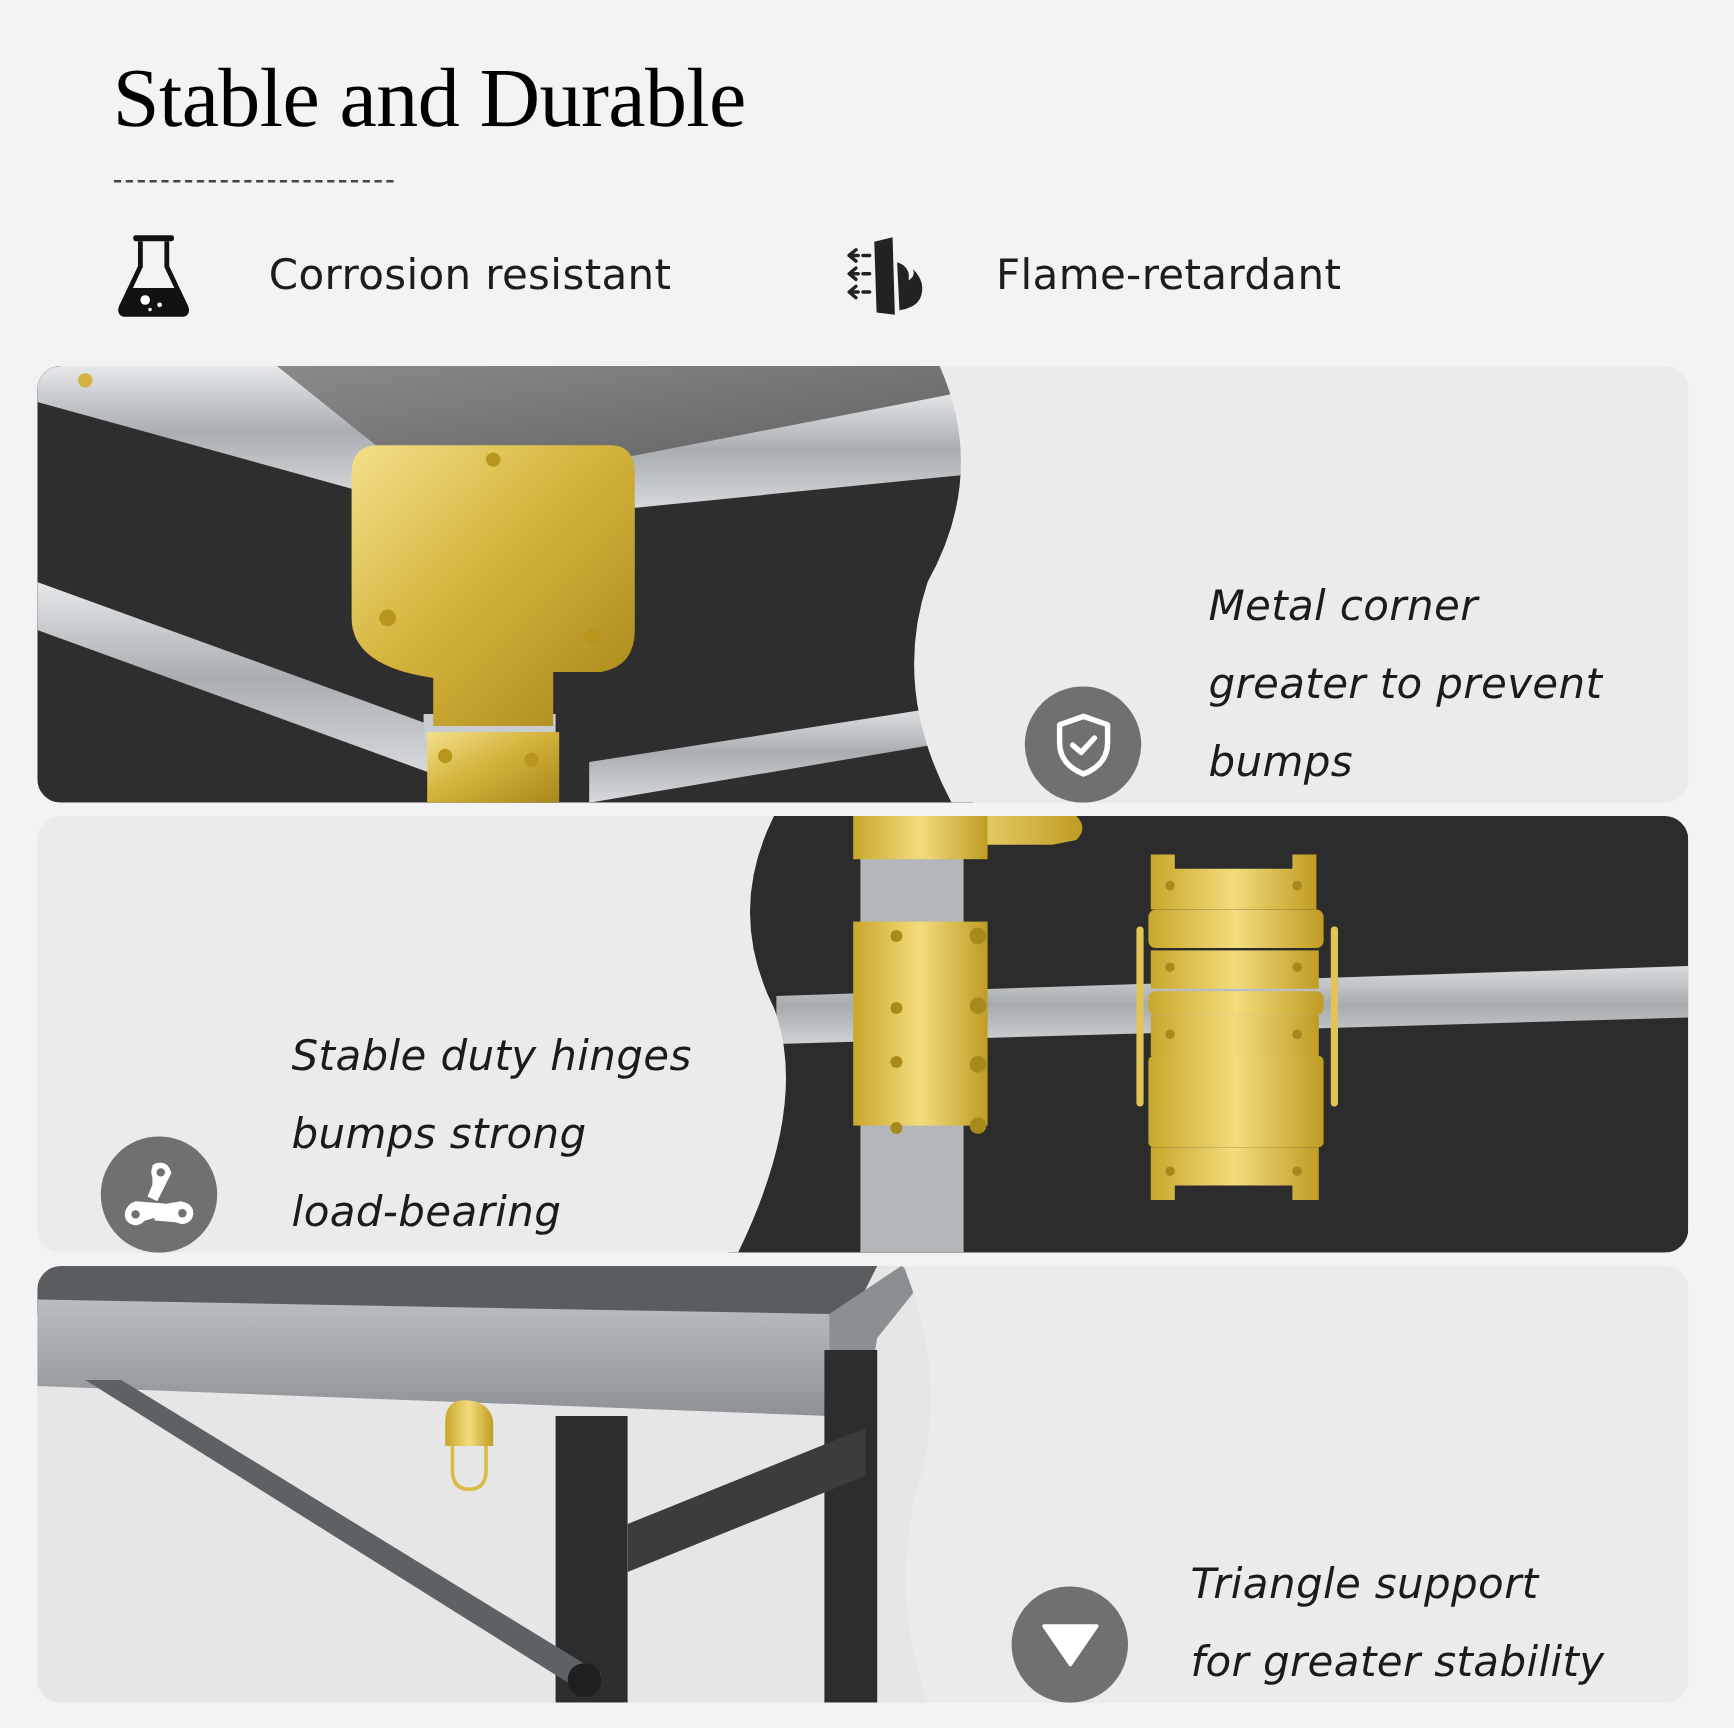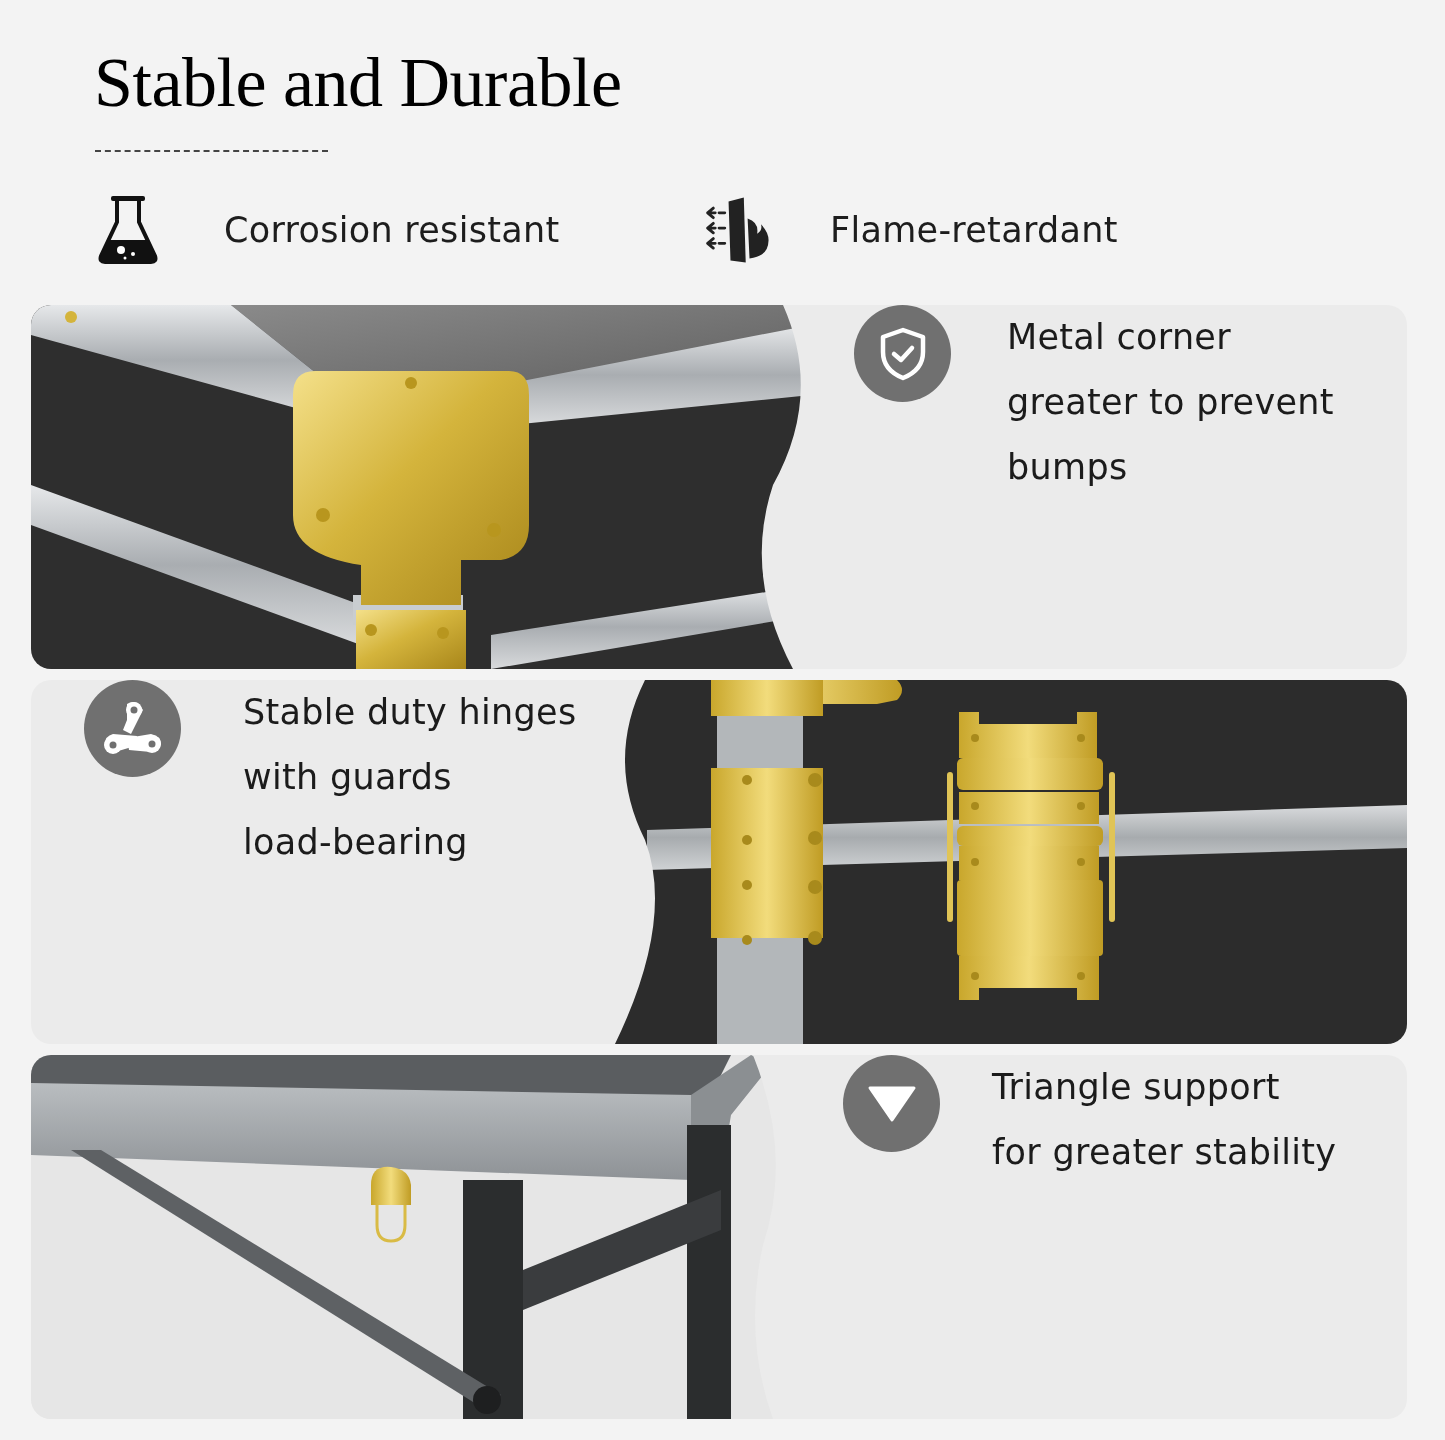--- a/index.html
+++ b/index.html
@@ -22,21 +22,21 @@
   }
   .feature-top .ico { width: 80px; height: 80px; display: flex; align-items: center; justify-content: center; }
   .feature-top .lbl { font-size: 35px; color: #1d1d1d; font-weight: 400; letter-spacing: 0.3px; }
 
   .card {
     position: absolute; left: 31px; width: 1376px; height: 364px;
     border-radius: 20px; background: #ebebeb; overflow: hidden;
   }
   .card .photo { position: absolute; top: 0; height: 100%; }
   .card .text-area {
-    position: absolute; top: 0; height: 100%; display: flex; align-items: flex-start;
+    position: absolute; top: 0; height: 100%; display: flex; align-items: flex-end; font-style: italic;
   }
   .badge {
     width: 97px; height: 97px; border-radius: 50%; background: #707070;
     display: flex; align-items: center; justify-content: center; flex-shrink: 0;
   }
   .desc { font-size: 35px; line-height: 65px; color: #1b1b1b; letter-spacing: 0.3px; }
   .desc div { white-space: nowrap; }
 </style>
 </head>
 <body>
@@ -139,21 +139,21 @@
           <path d="M26 38 L50 34 Q60 36 60 44 Q58 52 50 52 L28 50 Z"></path>
           <circle cx="51" cy="44" r="9"></circle>
         </g>
         <circle cx="33" cy="10" r="3.5" fill="#707070"></circle>
         <circle cx="12" cy="45" r="3.5" fill="#707070"></circle>
         <circle cx="51" cy="44" r="3.5" fill="#707070"></circle>
       </svg>
     </span>
     <div class="desc" style="margin-left:62px;">
       <div>Stable duty hinges</div>
-      <div>with guards</div>
+      <div>bumps strong</div>
       <div>load-bearing</div>
     </div>
   </div>
   <div class="photo" style="left:576px; width:800px;">
     <svg width="800" height="364" viewBox="0 0 800 364" preserveAspectRatio="none">
       <defs>
         <linearGradient id="gold2" x1="0" y1="0" x2="1" y2="0">
           <stop offset="0" stop-color="#c9a72c"></stop>
             <stop offset="0.5" stop-color="#f2dc7c"></stop>
             <stop offset="1" stop-color="#c09c24"></stop>

